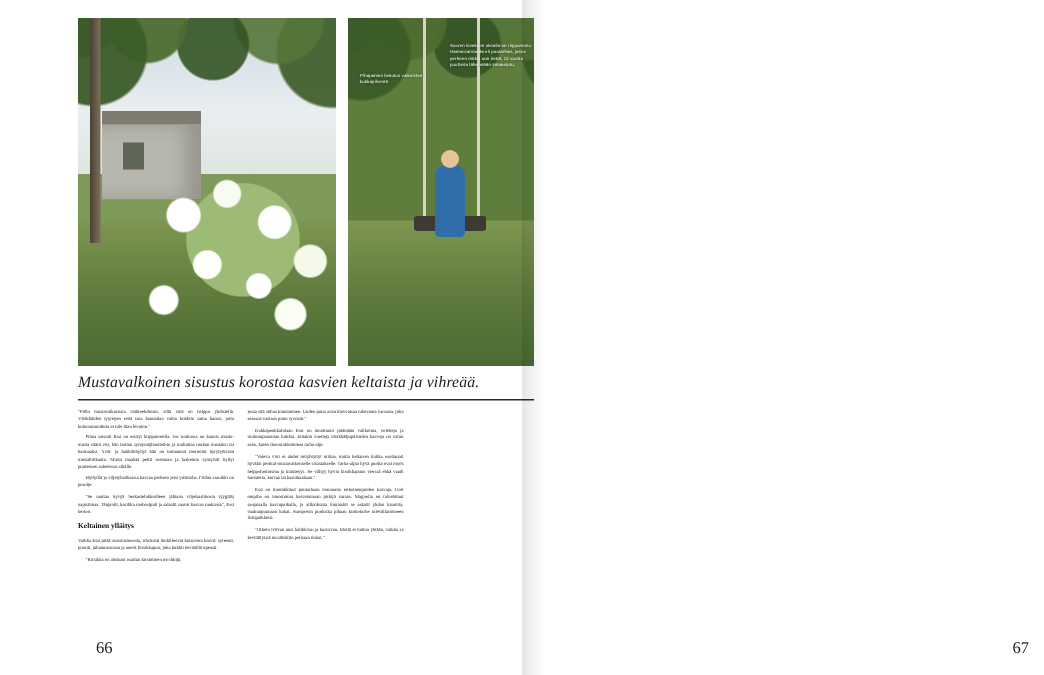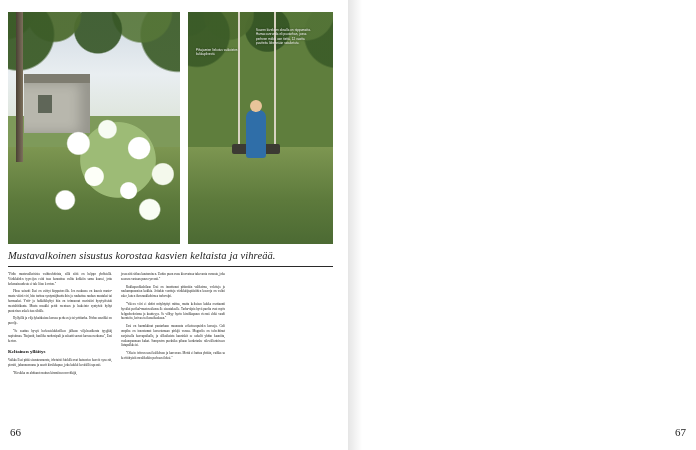--- a/index.html
+++ b/index.html
@@ -11,20 +11,21 @@
     width: 696px;
     height: 450px;
     font-family: "Liberation Serif", serif;
     overflow: hidden;
     position: relative;
   }
   .spread {
     position: absolute;
     inset: 0;
     display: flex;
+    padding-left: 44px;
   }
   .page {
     position: relative;
     height: 450px;
     background: #ffffff;
     overflow: hidden;
   }
   .page-left { width: 348px; }
   .page-right { width: 379px; }
 
@@ -185,21 +186,21 @@
     color: #111;
   }
 
   .folio {
     position: absolute;
     bottom: 12px;
     font-family: "Liberation Serif", serif;
     font-size: 11px;
     color: #222;
   }
-  .folio-left { left: 10px; }
+  .folio-left { left: 20px; }
   .folio-right { right: 10px; }
   .gutter-shadow {
     position: absolute;
     left: 348px; top: 0; width: 26px; height: 450px;
     background: linear-gradient(90deg, rgba(0,0,0,.10), rgba(0,0,0,0) 55%);
     pointer-events: none;
   }
 </style>
 </head>
 <body>

